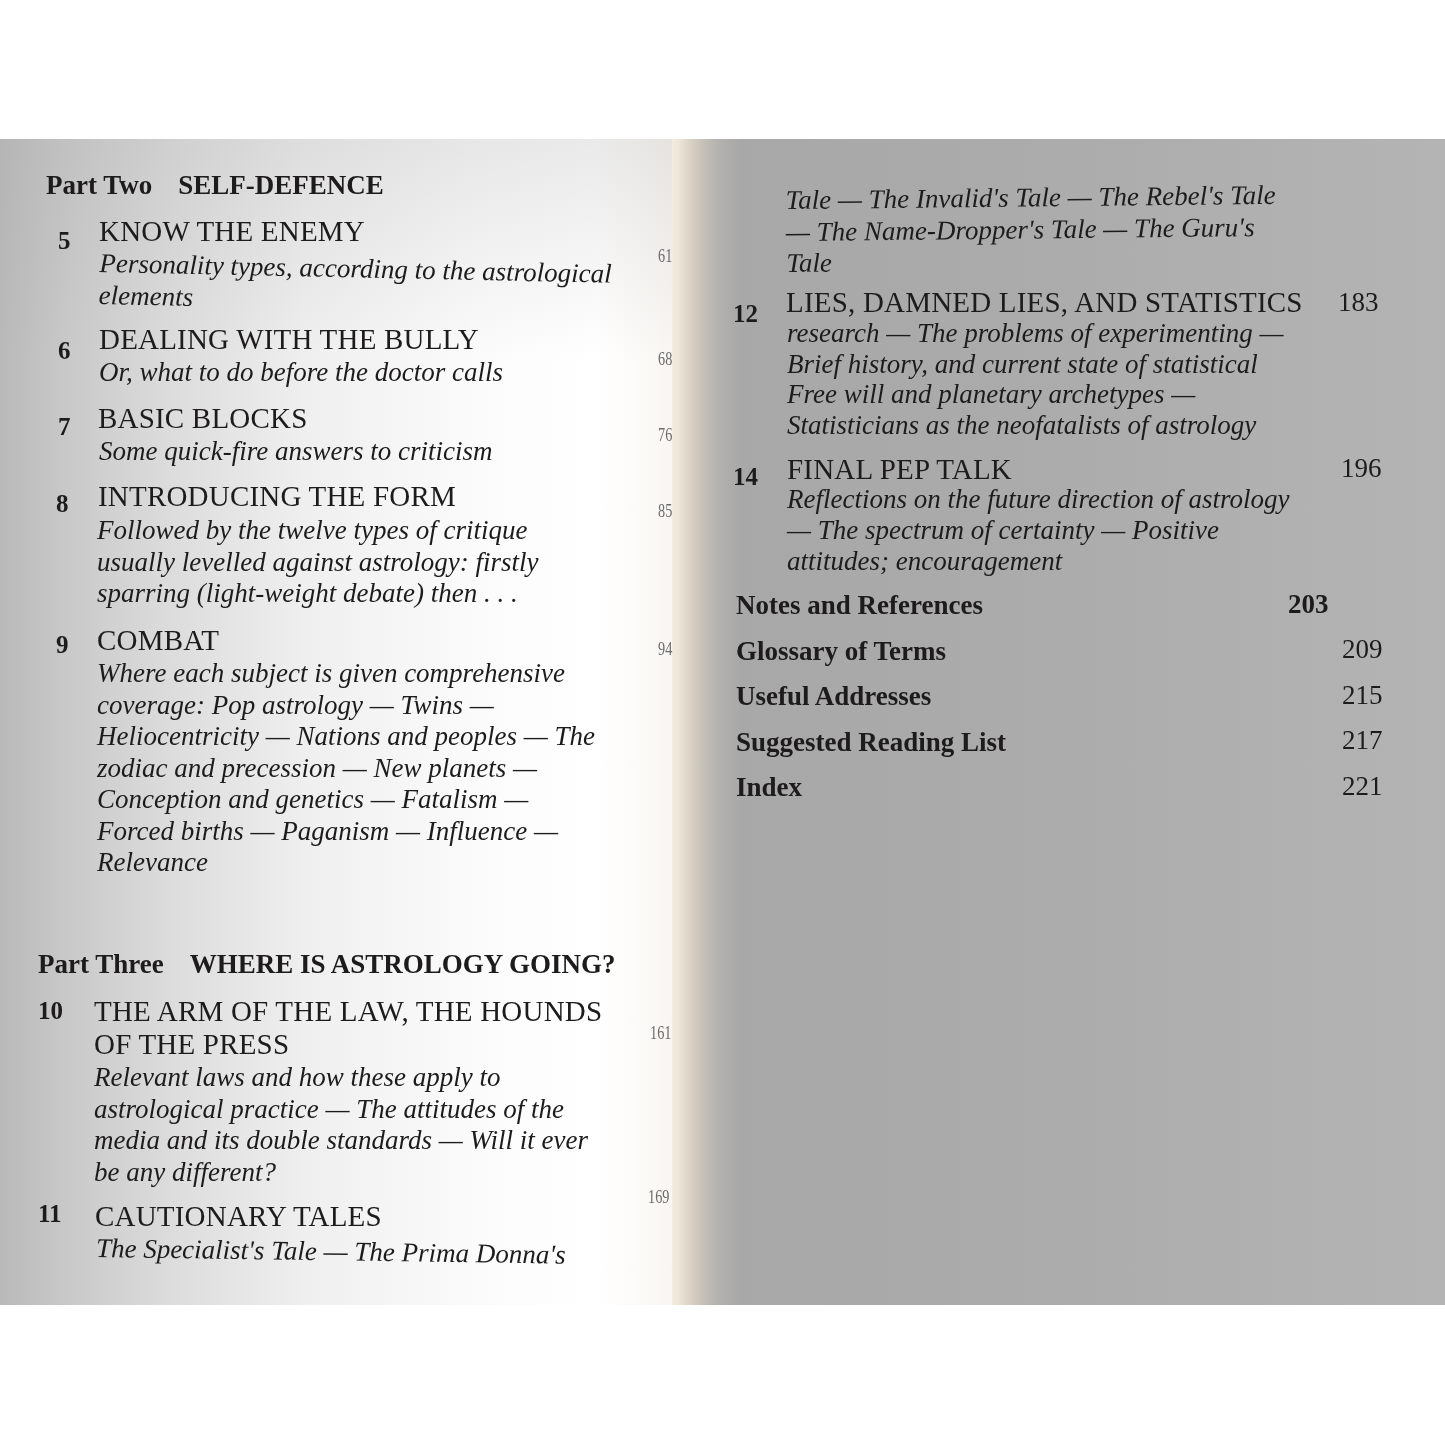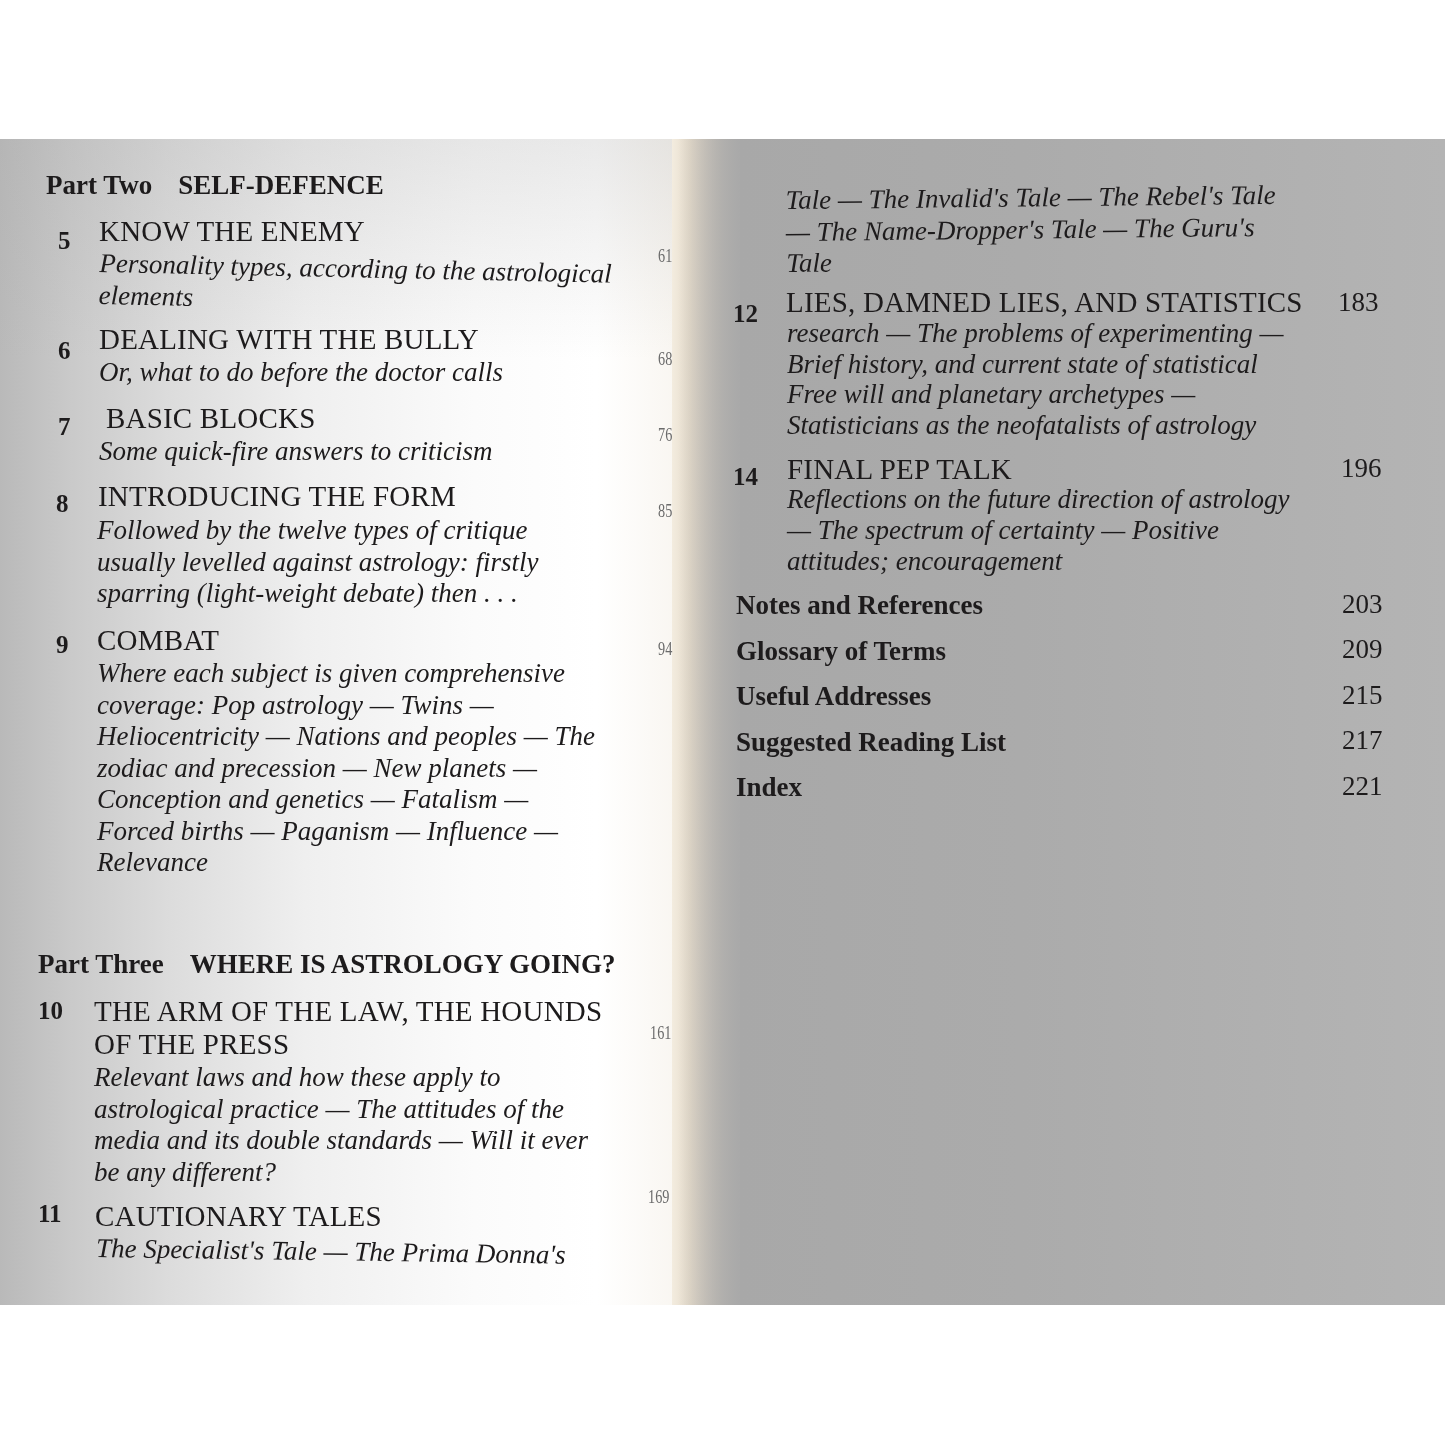--- a/index.html
+++ b/index.html
@@ -48,21 +48,21 @@
 <div class="pg-small" style="left:658px; top:245px;">61</div>
 
 <div class="num" style="left:58px; top:337px;">6</div>
 <div class="title" style="left:99px; top:323px;">DEALING WITH THE BULLY</div>
 <div class="desc" style="left:99px; top:357px;">
   <div>Or, what to do before the doctor calls</div>
 </div>
 <div class="pg-small" style="left:658px; top:348px;">68</div>
 
 <div class="num" style="left:58px; top:413px;">7</div>
-<div class="title" style="left:98px; top:402px;margin-left:8px;">BASIC BLOCKS</div>
+<div class="title" style="left:98px; top:402px;">BASIC BLOCKS</div>
 <div class="desc" style="left:99px; top:436px;">
   <div>Some quick-fire answers to criticism</div>
 </div>
 <div class="pg-small" style="left:658px; top:424px;">76</div>
 
 <div class="num" style="left:56px; top:490px;">8</div>
 <div class="title" style="left:98px; top:480px;">INTRODUCING THE FORM</div>
 <div class="desc" style="left:97px; top:515px;">
   <div>Followed by the twelve types of critique</div>
   <div>usually levelled against astrology: firstly</div>
@@ -126,21 +126,21 @@
 <div class="num" style="left:733px; top:463px;">14</div>
 <div class="title" style="left:787px; top:453px;">FINAL PEP TALK</div>
 <div class="pg" style="left:1341px; top:453px;">196</div>
 <div class="desc" style="left:787px; top:484px; line-height:31px;">
   <div>Reflections on the future direction of astrology</div>
   <div>— The spectrum of certainty — Positive</div>
   <div>attitudes; encouragement</div>
 </div>
 
 <div class="back" style="left:736px; top:590px;">Notes and References</div>
-<div class="pg" style="left:1342px; top:589px;">203</div>
+<div class="pg" style="left:1288px; top:589px;font-weight:bold;">203</div>
 
 <div class="back" style="left:736px; top:636px;">Glossary of Terms</div>
 <div class="pg" style="left:1342px; top:634px;">209</div>
 
 <div class="back" style="left:736px; top:681px;">Useful Addresses</div>
 <div class="pg" style="left:1342px; top:680px;">215</div>
 
 <div class="back" style="left:736px; top:727px;">Suggested Reading List</div>
 <div class="pg" style="left:1342px; top:725px;">217</div>
 

